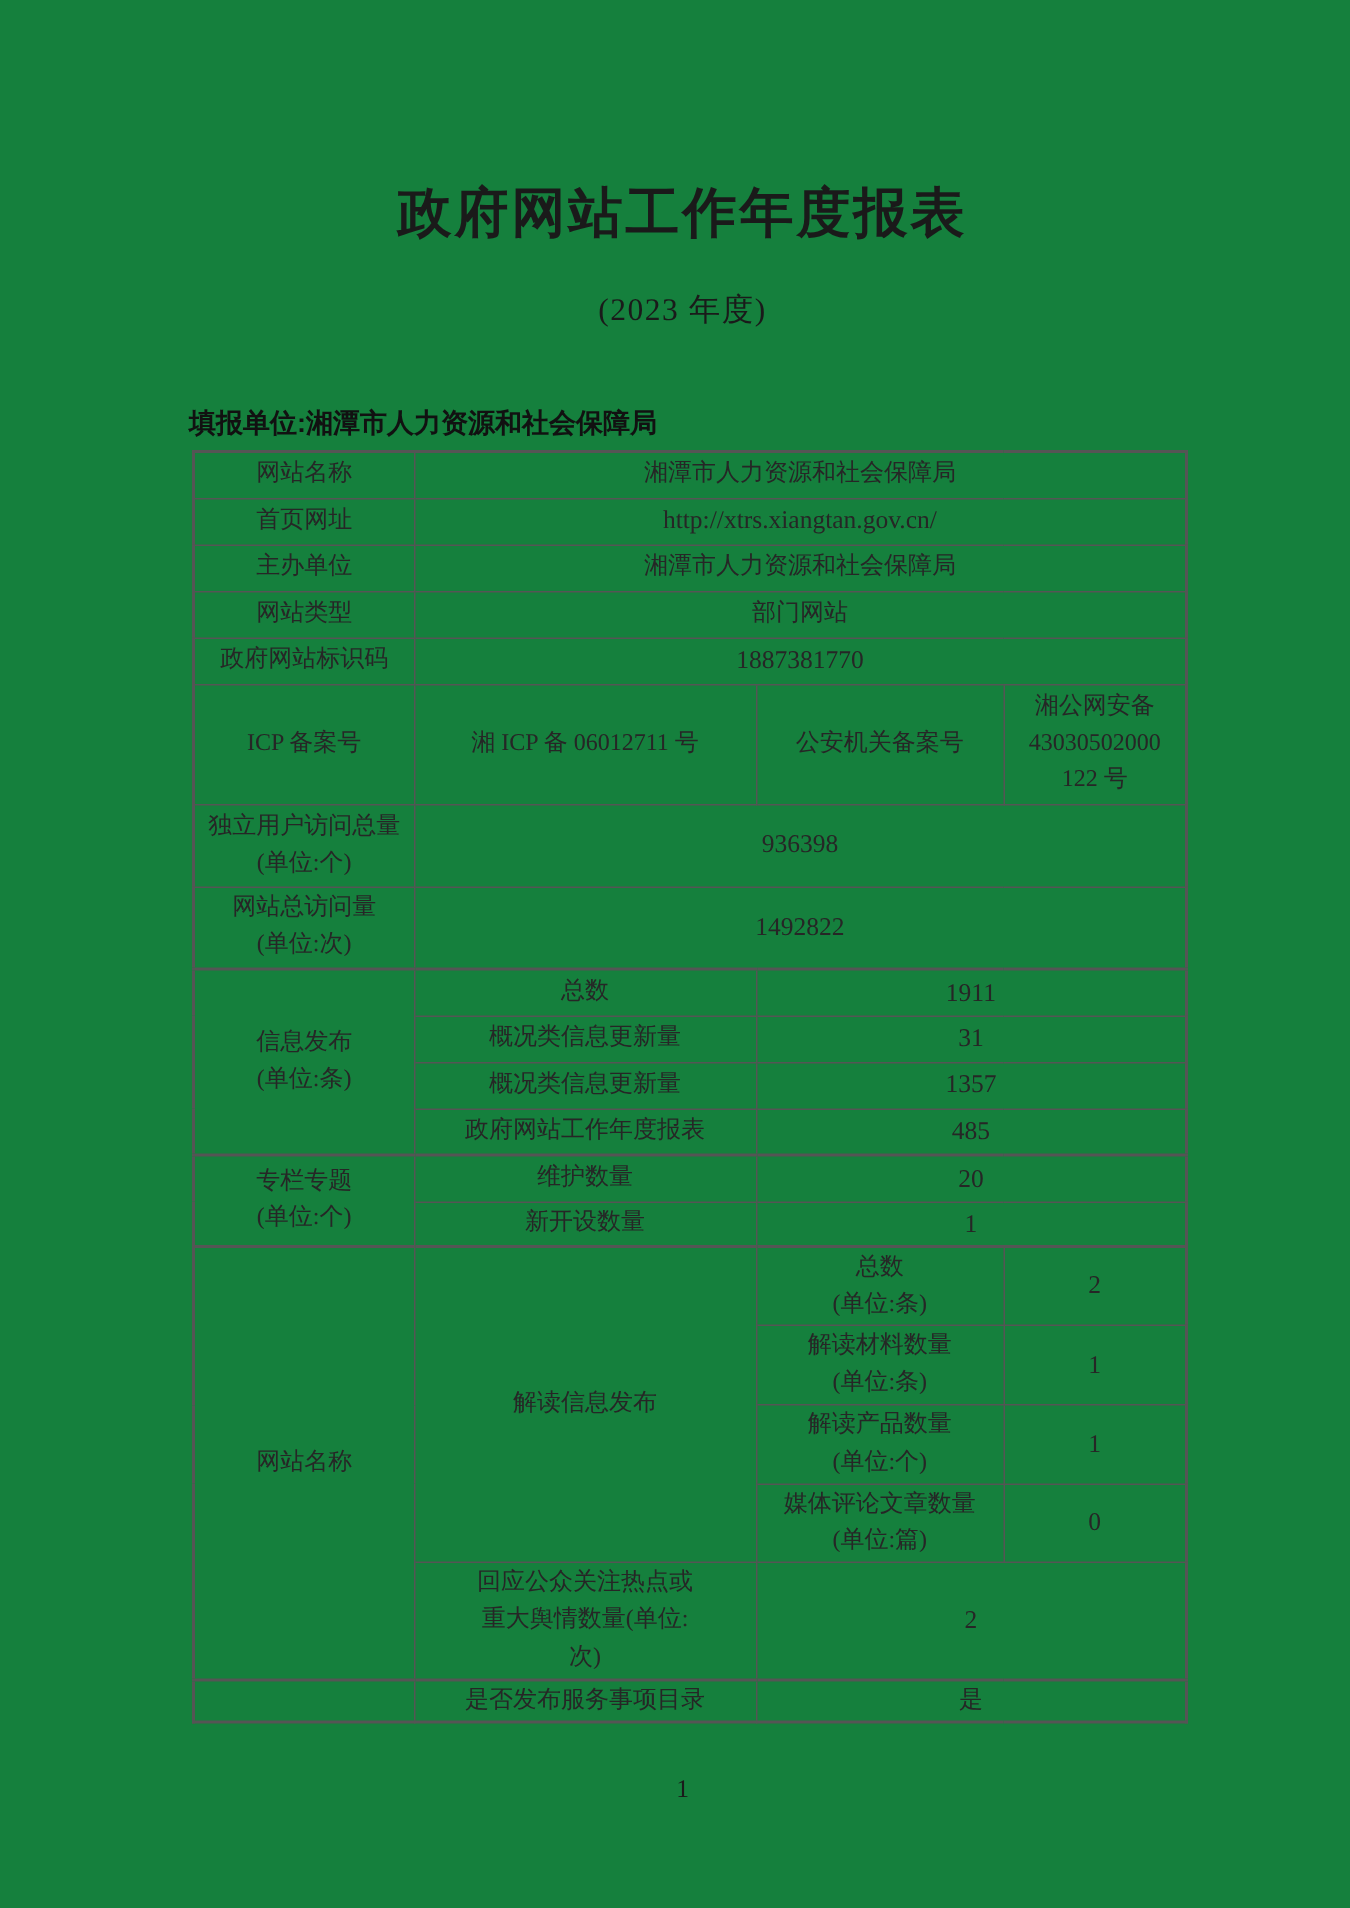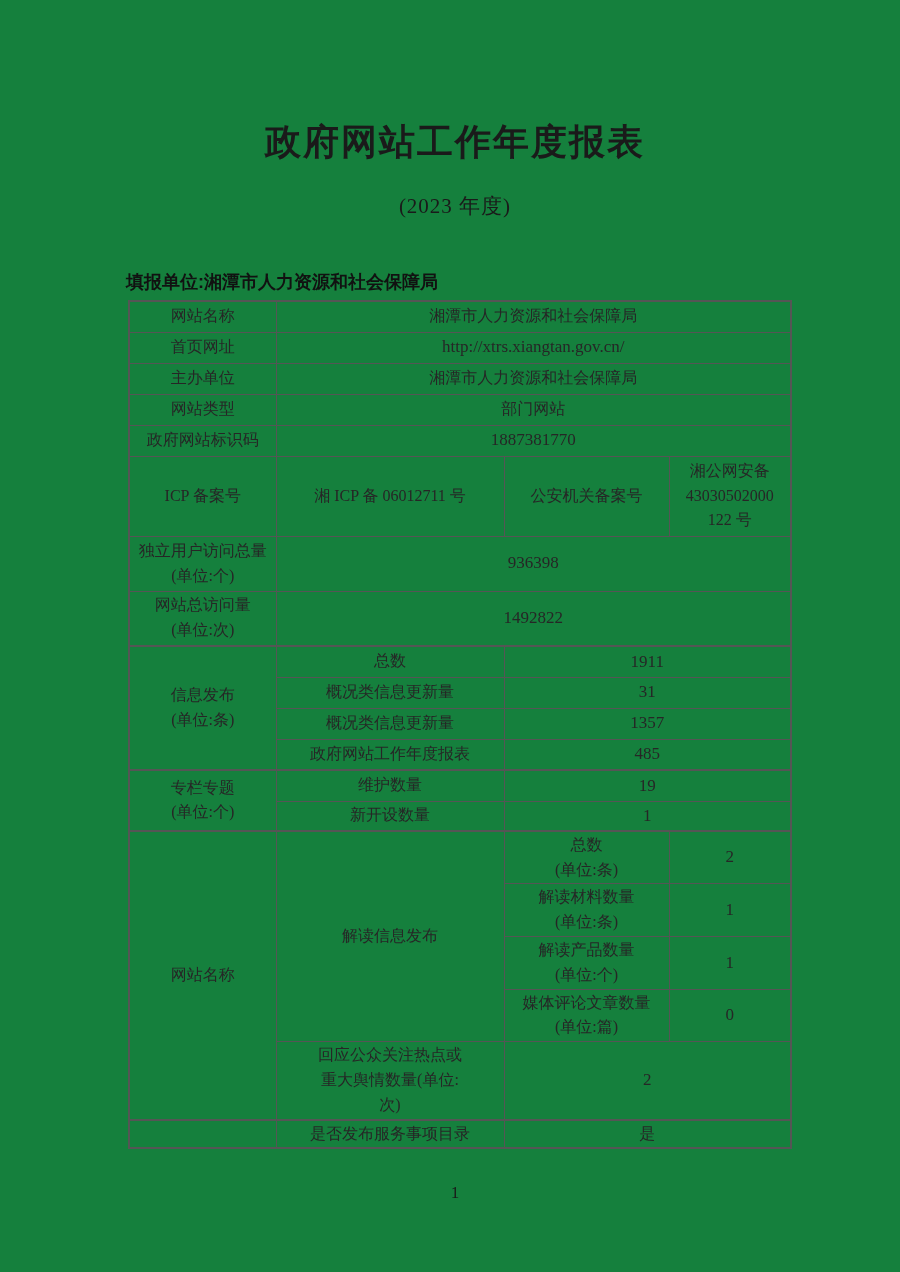--- a/index.html
+++ b/index.html
@@ -165,21 +165,21 @@
     </tr>
     <tr style="height:31px">
       <td>政府网站工作年度报表</td>
       <td colspan="2" class="num">485</td>
     </tr>
 
     <tr style="height:31px" class="thick-top">
       <td rowspan="2">专栏专题
 (单位:个)</td>
       <td>维护数量</td>
-      <td colspan="2" class="num">19</td>
+      <td colspan="2" class="num">20</td>
     </tr>
     <tr style="height:25px">
       <td>新开设数量</td>
       <td colspan="2" class="num">1</td>
     </tr>
 
     <tr style="height:52px" class="thick-top">
       <td rowspan="5">网站名称</td>
       <td rowspan="4">解读信息发布</td>
       <td>总数

